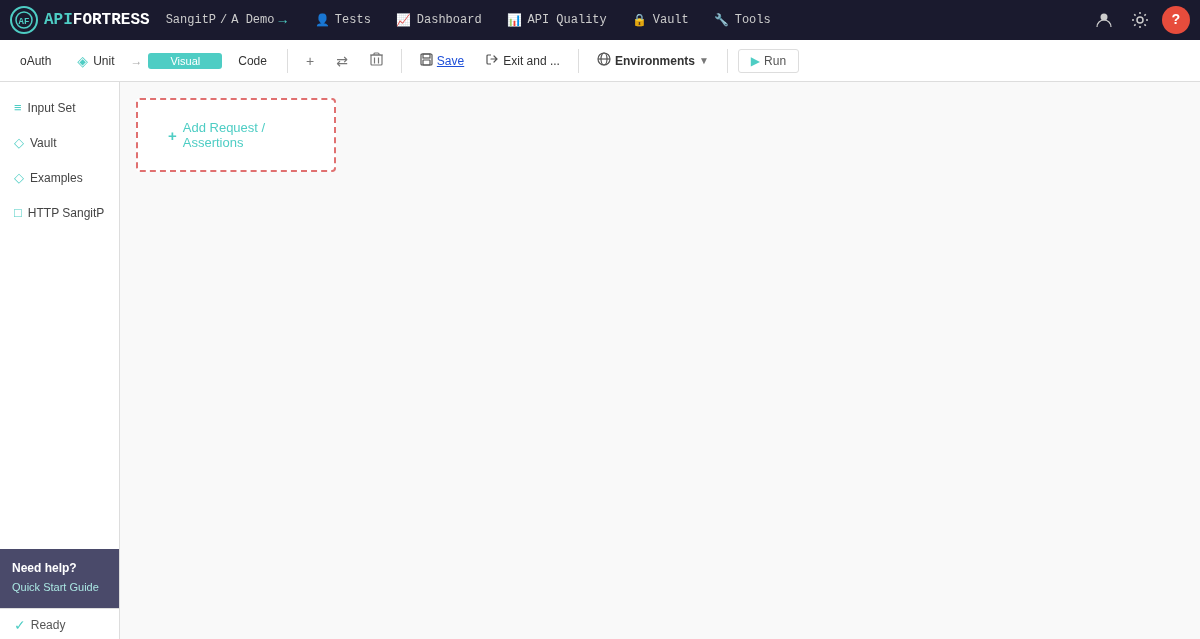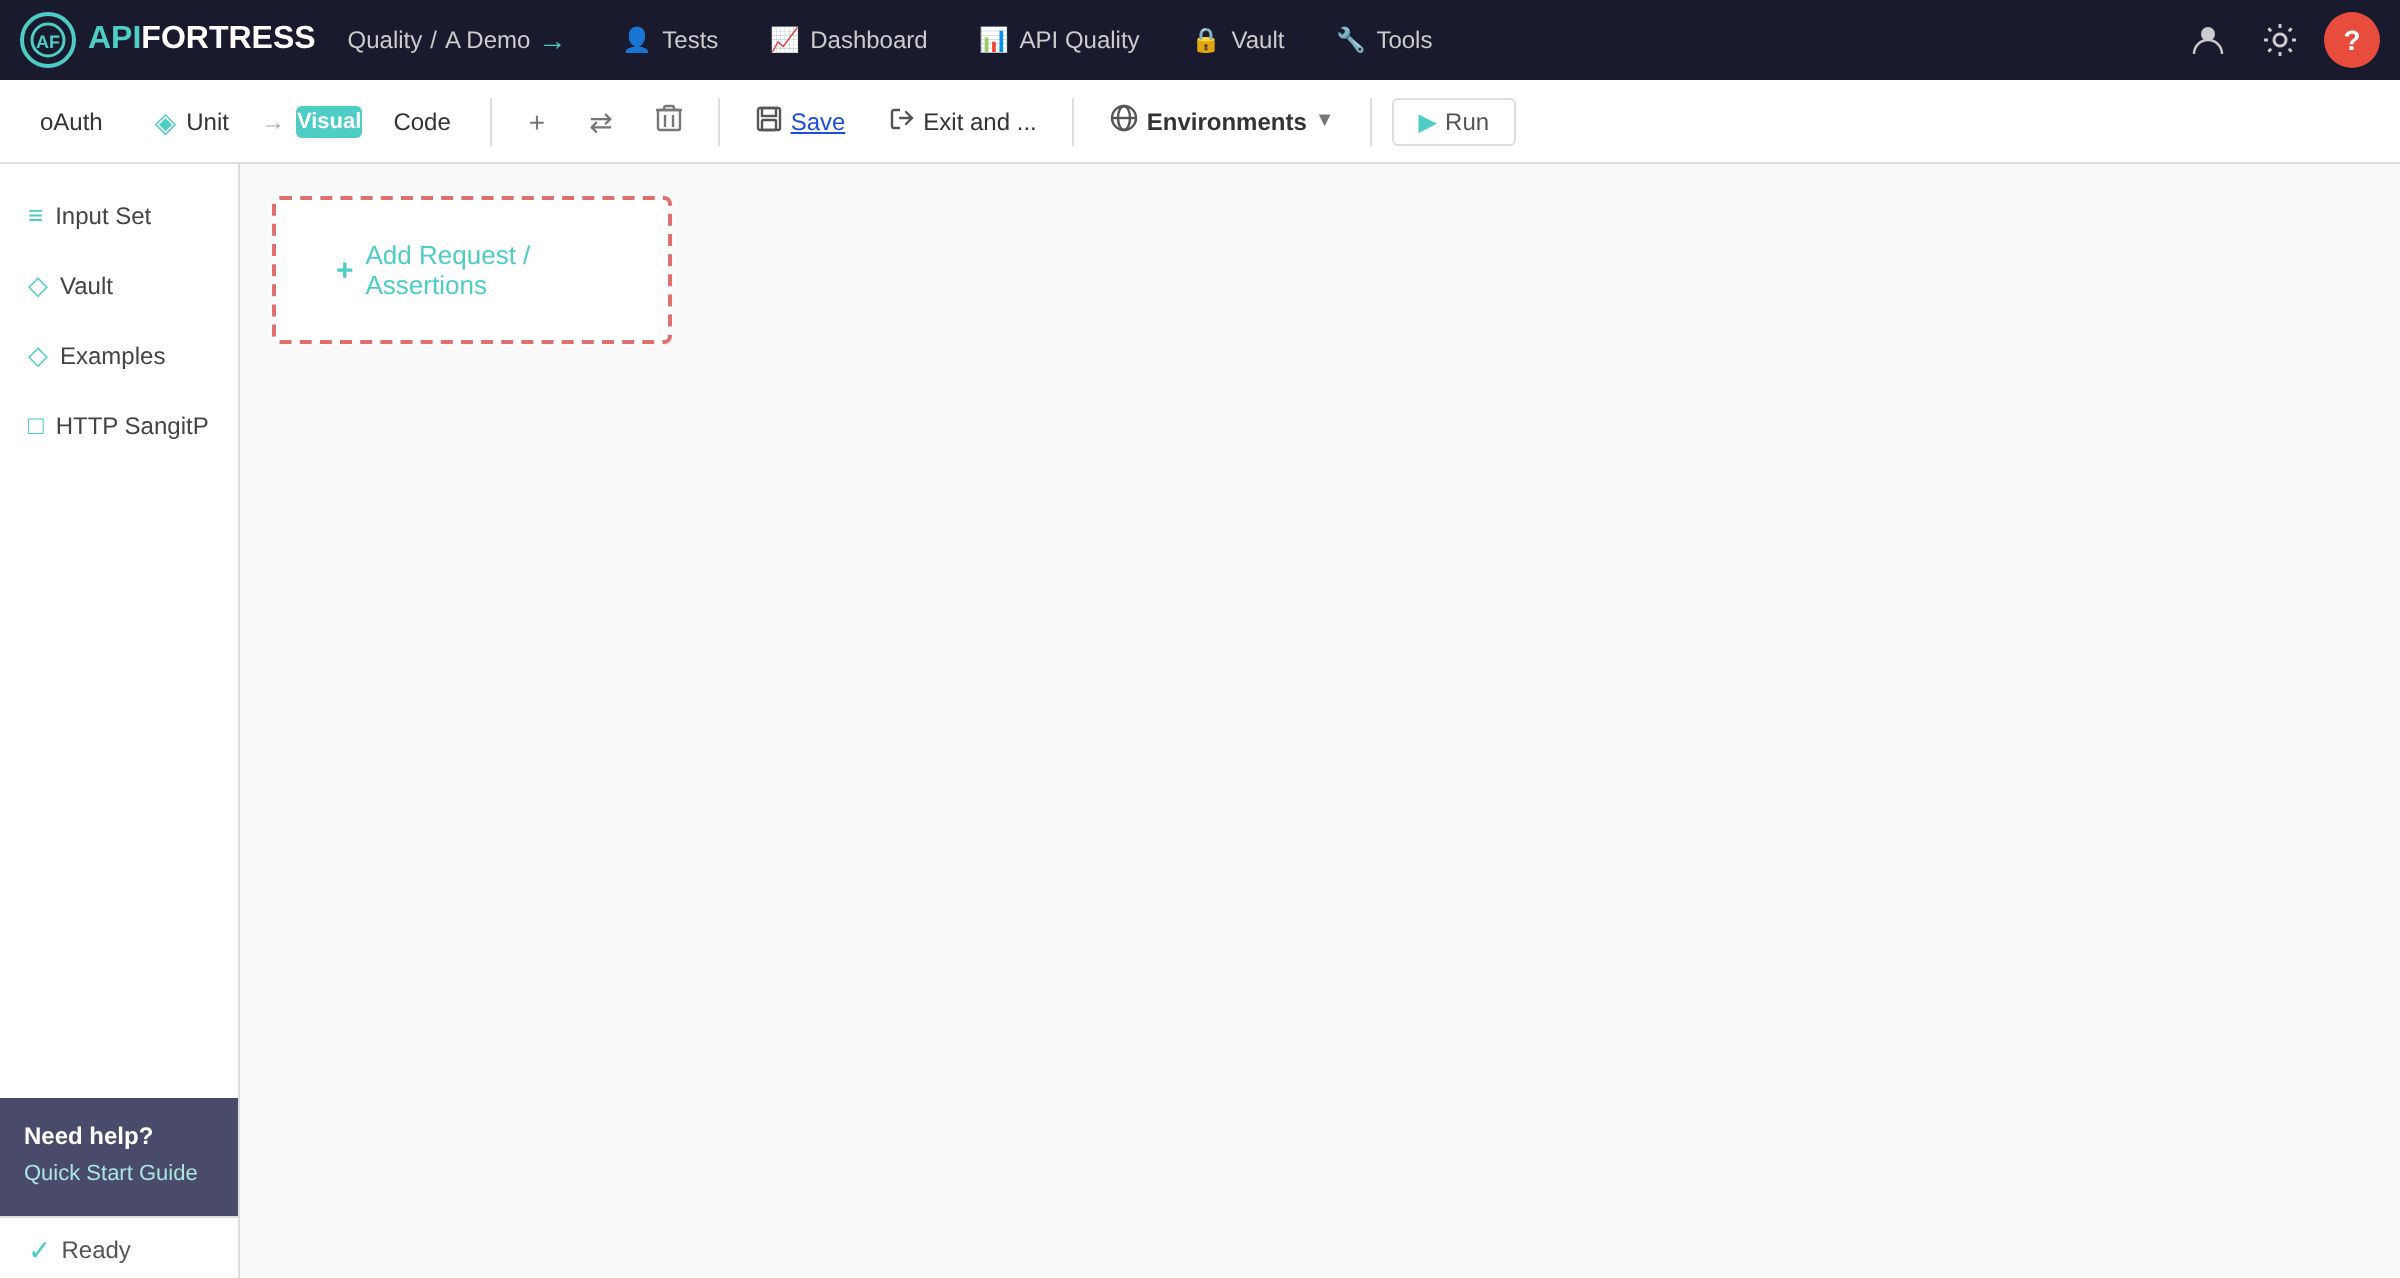--- a/index.html
+++ b/index.html
@@ -7,20 +7,21 @@
 
     
     .top-nav {
       background: #1a1a2e;
       height: 40px;
       display: flex;
       align-items: center;
       padding: 0 10px;
       color: #fff;
       gap: 0;
+      font-family: Liberation Mono, monospace;
     }
     .nav-logo {
       display: flex;
       align-items: center;
       gap: 6px;
       margin-right: 16px;
     }
     .logo-icon {
       width: 28px;
       height: 28px;
@@ -115,23 +116,23 @@
     }
     .tab-unit-icon {
       color: #4ecdc4;
       font-size: 14px;
     }
     .tab-arrow { color: #aaa; font-size: 12px; }
     .badge-visual {
       background: #4ecdc4;
       color: #fff;
       border-radius: 3px;
-      padding: 2px 0;
+      padding: 2px 22px;
       font-size: 11px;
-      font-weight: 700;
+      font-weight: 400;
     }
     .tab-code {
       padding: 4px 10px;
       font-size: 12px;
       color: #333;
       cursor: pointer;
     }
     .toolbar-divider { width: 1px; background: #ddd; height: 24px; margin: 0 4px; }
     .toolbar-btn {
       display: flex;
@@ -244,21 +245,21 @@
         <circle cx="9" cy="9" r="8" fill="none" stroke="#4ecdc4" stroke-width="1.5"></circle>
         <text x="9" y="13" text-anchor="middle" font-size="9" fill="#4ecdc4" font-weight="bold">AF</text>
       </svg>
     </div>
     <div class="logo-text">
       <span>API</span><span style="color:#fff">FORTRESS</span>
     </div>
   </div>
 
   <div class="nav-user-info">
-    <span>Quality</span>
+    <span>SangitP</span>
     <span>/</span>
     <span>A Demo</span>
     <span class="nav-arrow">→</span>
   </div>
 
   <div class="nav-items">
     <div class="nav-item">
       <span>👤</span>
       <span>Tests</span>
     </div>

